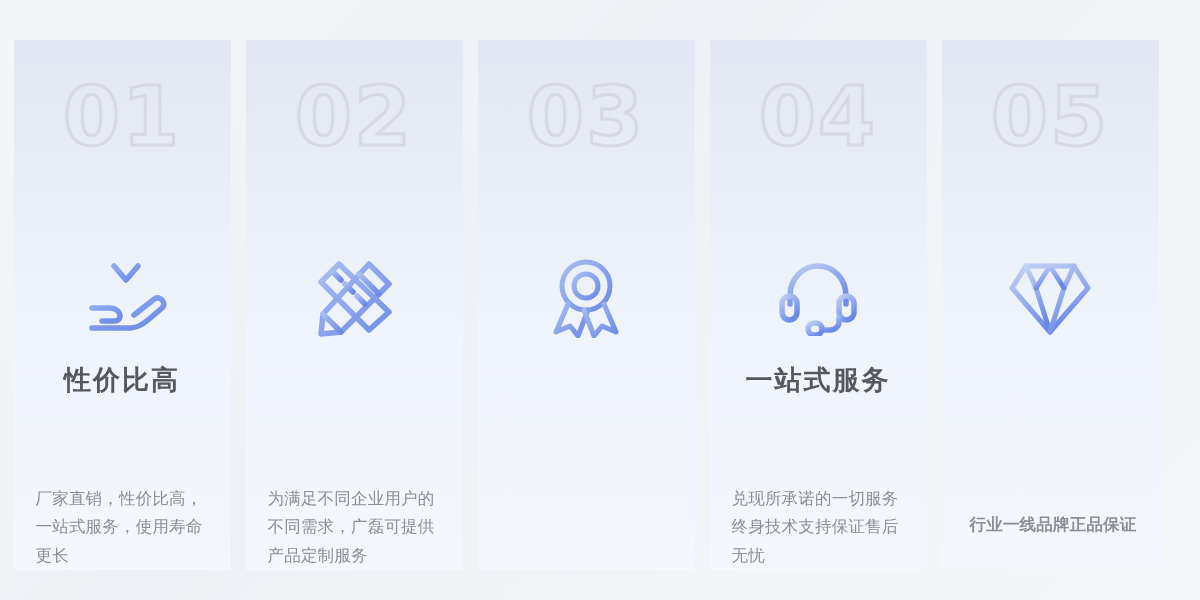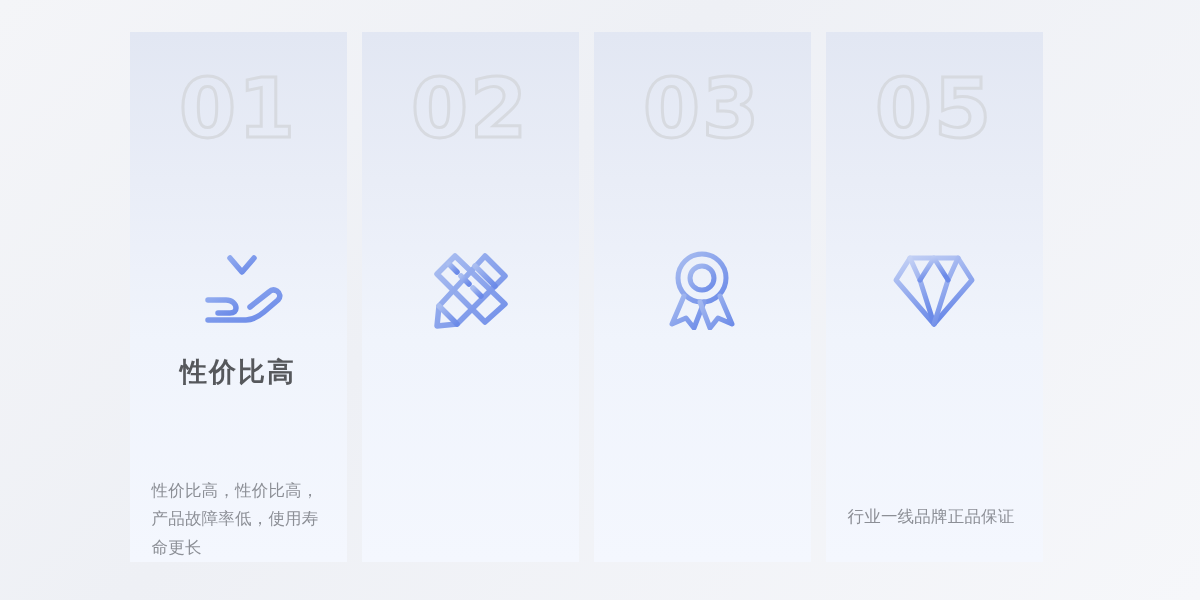--- a/index.html
+++ b/index.html
@@ -19,21 +19,21 @@
   #features-section {
     position: absolute;
     left: 0;
     top: 0;
     width: 1172px;
     height: 600px;
     display: flex;
     align-items: flex-start;
     justify-content: center;
     gap: 15px;
-    padding: 32px 24px 30px 24px;
+    padding: 40px 24px 30px 24px;
   }
 
   .feature-card {
     position: relative;
     width: 217px;
     height: 530px;
     background: linear-gradient(180deg, #e2e7f3 0%, #e9edf7 28%, #f0f4fc 58%, #f4f7fe 100%);
     overflow: hidden;
     flex: 0 0 217px;
   }
@@ -86,21 +86,22 @@
     top: 404px;
     left: 22px;
     right: 22px;
     font-size: 16.5px;
     line-height: 1.72;
     color: #8c8f96;
     letter-spacing: 0.2px;
   }
 
   .card-desc.centered {
-    text-align: left;
+    text-align: right;
+    font-weight: bold;
   }
 
   .card-desc.top-offset-1 { top: 444px; }
   .card-desc.top-offset-2 { top: 444px; }
   .card-desc.top-offset-3 { top: 430px; }
   .card-desc.top-offset-4 { top: 444px; }
   .card-desc.top-offset-5 { top: 470px; }
 </style>
 </head>
 <body>
@@ -123,21 +124,21 @@
           <path d="M40 32 L68 32"></path>
           <path d="M54 18 L54 40"></path>
           <path d="M10 42 L10 66"></path>
           <path d="M20 42 L20 66"></path>
           <path d="M20 46 L38 46 C44 46 48 50 48 54 C48 57 46 59 42 59 L30 59"></path>
           <path d="M20 66 L58 66 C64 66 70 63 76 58 L90 46 C93 43 92 39 89 37 C86 35 83 36 81 38 L62 53"></path>
         </g>
       </svg>
     </div>
     <div class="card-title">性价比高</div>
-    <div class="card-desc top-offset-1">性价比高，性价比高，产品故障率低，使用寿命更长</div>
+    <div class="card-desc top-offset-1">厂家直销，性价比高，一站式服务，使用寿命更长</div>
   </div>
 
   <div class="feature-card">
     <div class="card-number">02</div>
     <div class="card-icon">
       <svg width="86" height="80" viewBox="0 0 86 80" fill="none">
         <defs>
           <linearGradient id="g2" x1="0" y1="0" x2="1" y2="1">
             <stop offset="0%" stop-color="#a9bdf0"></stop>
             <stop offset="100%" stop-color="#6b8ae8"></stop>
@@ -147,20 +148,21 @@
           <path d="M58 6 L78 26 L30 74 L10 76 L12 56 Z"></path>
           <path d="M12 56 L30 74"></path>
           <path d="M48 16 L68 36"></path>
           <path d="M28 6 L10 24 L58 72 L78 54 Z" opacity="0.95"></path>
           <path d="M22 14 L30 22"></path>
           <path d="M34 26 L42 34"></path>
           <path d="M46 38 L54 46"></path>
         </g>
       </svg>
     </div>
+    <div class="card-desc top-offset-2">为满足不同企业用户的不同需求，广磊可提供产品定制服务</div>
   </div>
 
   <div class="feature-card">
     <div class="card-number">03</div>
     <div class="card-icon">
       <svg width="84" height="80" viewBox="0 0 84 80" fill="none">
         <defs>
           <linearGradient id="g3" x1="0" y1="0" x2="1" y2="1">
             <stop offset="0%" stop-color="#a9bdf0"></stop>
             <stop offset="100%" stop-color="#6b8ae8"></stop>
@@ -169,20 +171,42 @@
         <g stroke="url(#g3)" stroke-width="5" stroke-linecap="round" stroke-linejoin="round" fill="none">
           <circle cx="42" cy="28" r="24"></circle>
           <circle cx="42" cy="28" r="12"></circle>
           <path d="M24 46 L12 74 L26 68 L34 78 L44 52"></path>
           <path d="M60 46 L72 74 L58 68 L50 78 L40 52"></path>
         </g>
       </svg>
     </div>
   </div>
 
+  <div class="feature-card">
+    <div class="card-number">04</div>
+    <div class="card-icon">
+      <svg width="80" height="76" viewBox="0 0 80 76" fill="none">
+        <defs>
+          <linearGradient id="g4" x1="0" y1="0" x2="0.6" y2="1">
+            <stop offset="0%" stop-color="#bfcef4"></stop>
+            <stop offset="100%" stop-color="#6b8ae8"></stop>
+          </linearGradient>
+        </defs>
+        <g stroke="url(#g4)" stroke-width="5.5" stroke-linecap="round" stroke-linejoin="round" fill="none">
+          <path d="M12 44 L12 36 C12 18 25 6 40 6 C55 6 68 18 68 36 L68 44"></path>
+          <rect x="4" y="36" width="15" height="24" rx="7.5"></rect>
+          <rect x="61" y="36" width="15" height="24" rx="7.5"></rect>
+          <path d="M61 58 L61 62 C61 66 57 70 52 70 L44 70"></path>
+          <rect x="30" y="63" width="14" height="12" rx="6"></rect>
+        </g>
+      </svg>
+    </div>
+    <div class="card-title">一站式服务</div>
+    <div class="card-desc top-offset-4">兑现所承诺的一切服务终身技术支持保证售后无忧</div>
+  </div>
 
   <div class="feature-card">
     <div class="card-number">05</div>
     <div class="card-icon">
       <svg width="84" height="76" viewBox="0 0 84 76" fill="none">
         <defs>
           <linearGradient id="g5" x1="0" y1="0" x2="0.4" y2="1">
             <stop offset="0%" stop-color="#c5d2f5"></stop>
             <stop offset="100%" stop-color="#6b8ae8"></stop>
           </linearGradient>

